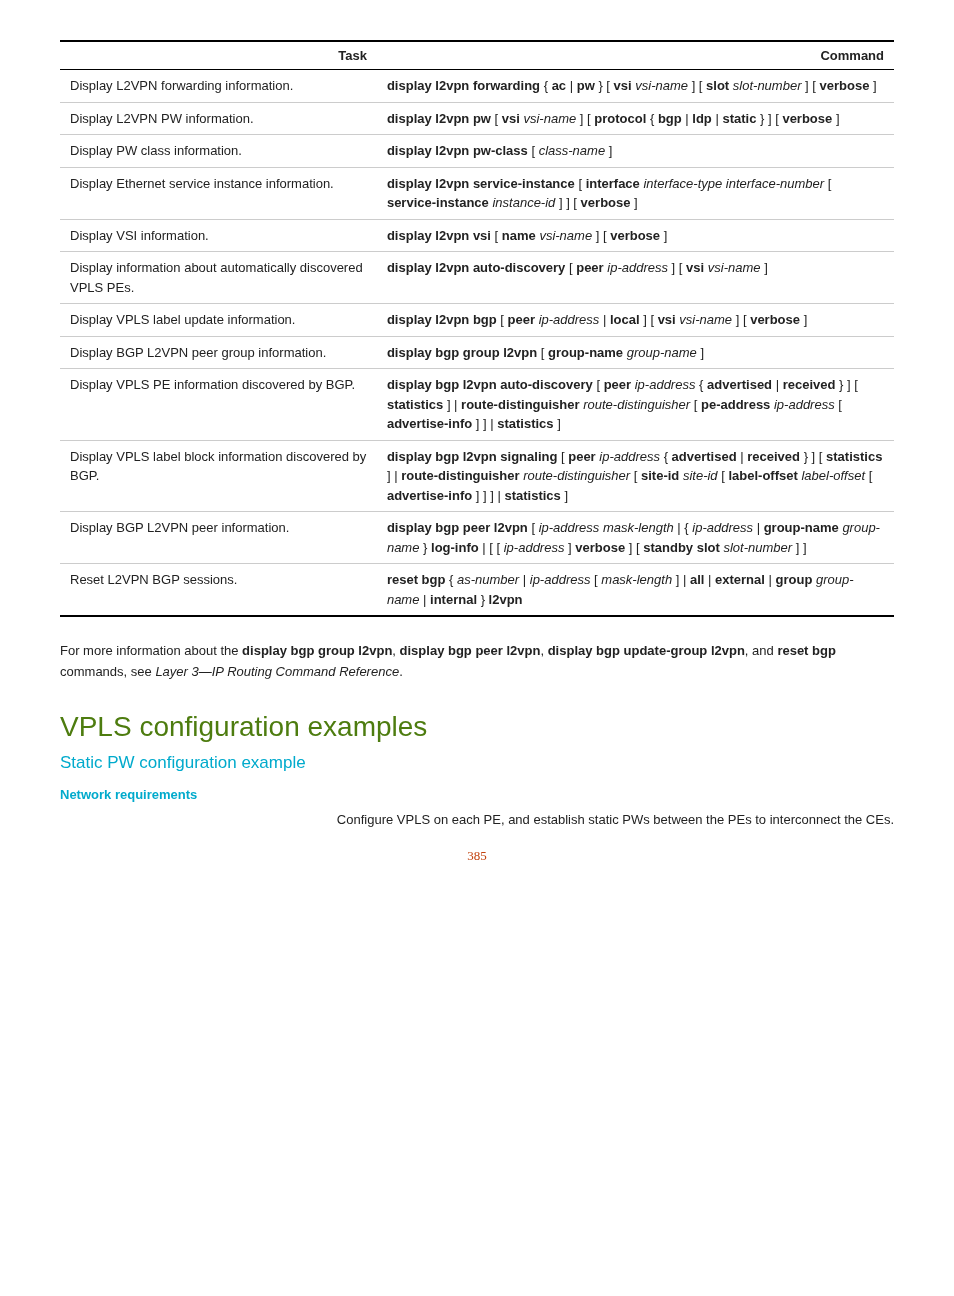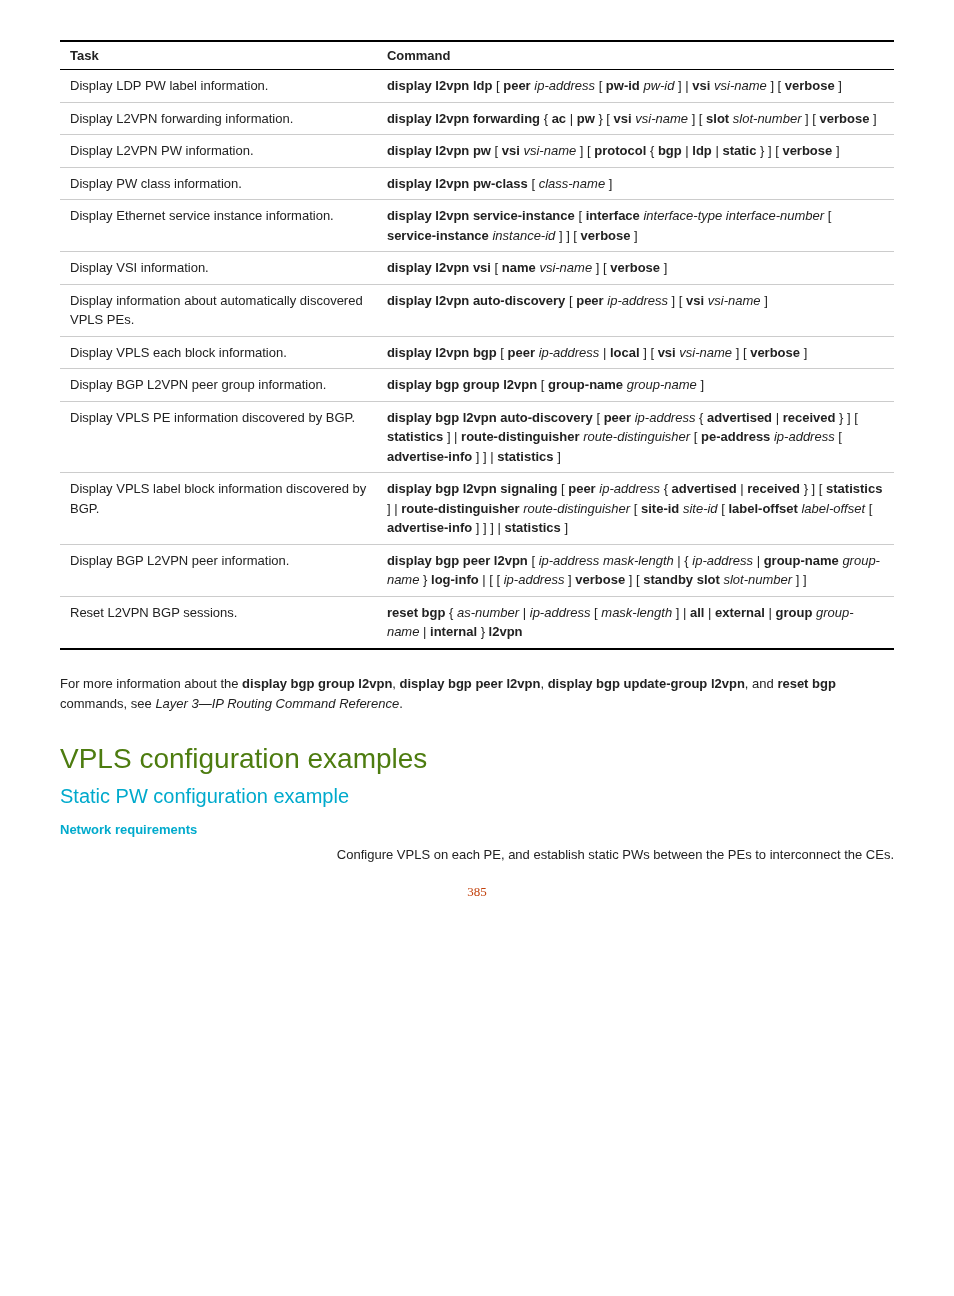--- a/index.html
+++ b/index.html
@@ -17,21 +17,21 @@
       border-collapse: collapse;
       margin-bottom: 24px;
     }
     table thead tr {
       border-top: 2px solid #000;
       border-bottom: 1px solid #000;
     }
     table thead th {
       font-weight: bold;
       padding: 6px 10px;
-      text-align: left;
+      text-align: right;
       font-size: 13px;
     }
     table tbody tr {
       border-bottom: 1px solid #ccc;
     }
     table tbody td {
       padding: 6px 10px;
       vertical-align: top;
       font-size: 13px;
       line-height: 1.5;
@@ -51,21 +51,21 @@
     }
     .note-text .cmd-bold { font-weight: bold; }
     h1.section-title {
       font-size: 28px;
       color: #4d7c0f;
       font-weight: normal;
       margin-bottom: 10px;
       margin-top: 10px;
     }
     h2.subsection-title {
-      font-size: 20px;
+      font-size: 17px;
       color: #00aacc;
       font-weight: normal;
       margin-bottom: 14px;
       margin-top: 4px;
     }
     h3.sub-subsection-title {
       font-size: 13px;
       color: #00aacc;
       font-weight: bold;
       margin-bottom: 8px;
@@ -92,24 +92,20 @@
 <body>
 
 <table>
   <thead>
     <tr>
       <th>Task</th>
       <th>Command</th>
     </tr>
   </thead>
   <tbody id="table-body">
-  <tr>
-        <td>Display LDP PW label information.</td>
-        <td><span class="cmd-bold">display l2vpn ldp</span> [ <span class="cmd-bold">peer</span> <span class="cmd-italic">ip-address</span> [ <span class="cmd-bold">pw-id</span> <span class="cmd-italic">pw-id</span> ] | <span class="cmd-bold">vsi</span> <span class="cmd-italic">vsi-name</span> ] [ <span class="cmd-bold">verbose</span> ]</td>
-      </tr>
       <tr>
         <td>Display L2VPN forwarding information.</td>
         <td><span class="cmd-bold">display l2vpn forwarding</span> { <span class="cmd-bold">ac</span> | <span class="cmd-bold">pw</span> } [ <span class="cmd-bold">vsi</span> <span class="cmd-italic">vsi-name</span> ] [ <span class="cmd-bold">slot</span> <span class="cmd-italic">slot-number</span> ] [ <span class="cmd-bold">verbose</span> ]</td>
       </tr>
       <tr>
         <td>Display L2VPN PW information.</td>
         <td><span class="cmd-bold">display l2vpn pw</span> [ <span class="cmd-bold">vsi</span> <span class="cmd-italic">vsi-name</span> ] [ <span class="cmd-bold">protocol</span> { <span class="cmd-bold">bgp</span> | <span class="cmd-bold">ldp</span> | <span class="cmd-bold">static</span> } ] [ <span class="cmd-bold">verbose</span> ]</td>
       </tr>
       <tr>
         <td>Display PW class information.</td>
@@ -121,21 +117,21 @@
       </tr>
       <tr>
         <td>Display VSI information.</td>
         <td><span class="cmd-bold">display l2vpn vsi</span> [ <span class="cmd-bold">name</span> <span class="cmd-italic">vsi-name</span> ] [ <span class="cmd-bold">verbose</span> ]</td>
       </tr>
       <tr>
         <td>Display information about automatically discovered VPLS PEs.</td>
         <td><span class="cmd-bold">display l2vpn auto-discovery</span> [ <span class="cmd-bold">peer</span> <span class="cmd-italic">ip-address</span> ] [ <span class="cmd-bold">vsi</span> <span class="cmd-italic">vsi-name</span> ]</td>
       </tr>
       <tr>
-        <td>Display VPLS each block information.</td>
+        <td>Display VPLS label update information.</td>
         <td><span class="cmd-bold">display l2vpn bgp</span> [ <span class="cmd-bold">peer</span> <span class="cmd-italic">ip-address</span> | <span class="cmd-bold">local</span> ] [ <span class="cmd-bold">vsi</span> <span class="cmd-italic">vsi-name</span> ] [ <span class="cmd-bold">verbose</span> ]</td>
       </tr>
       <tr>
         <td>Display BGP L2VPN peer group information.</td>
         <td><span class="cmd-bold">display bgp group l2vpn</span> [ <span class="cmd-bold">group-name</span> <span class="cmd-italic">group-name</span> ]</td>
       </tr>
       <tr>
         <td>Display VPLS PE information discovered by BGP.</td>
         <td><span class="cmd-bold">display bgp l2vpn auto-discovery</span> [ <span class="cmd-bold">peer</span> <span class="cmd-italic">ip-address</span> { <span class="cmd-bold">advertised</span> | <span class="cmd-bold">received</span> } ] [ <span class="cmd-bold">statistics</span> ] | <span class="cmd-bold">route-distinguisher</span> <span class="cmd-italic">route-distinguisher</span> [ <span class="cmd-bold">pe-address</span> <span class="cmd-italic">ip-address</span> [ <span class="cmd-bold">advertise-info</span> ] ] | <span class="cmd-bold">statistics</span> ]</td>
       </tr>

